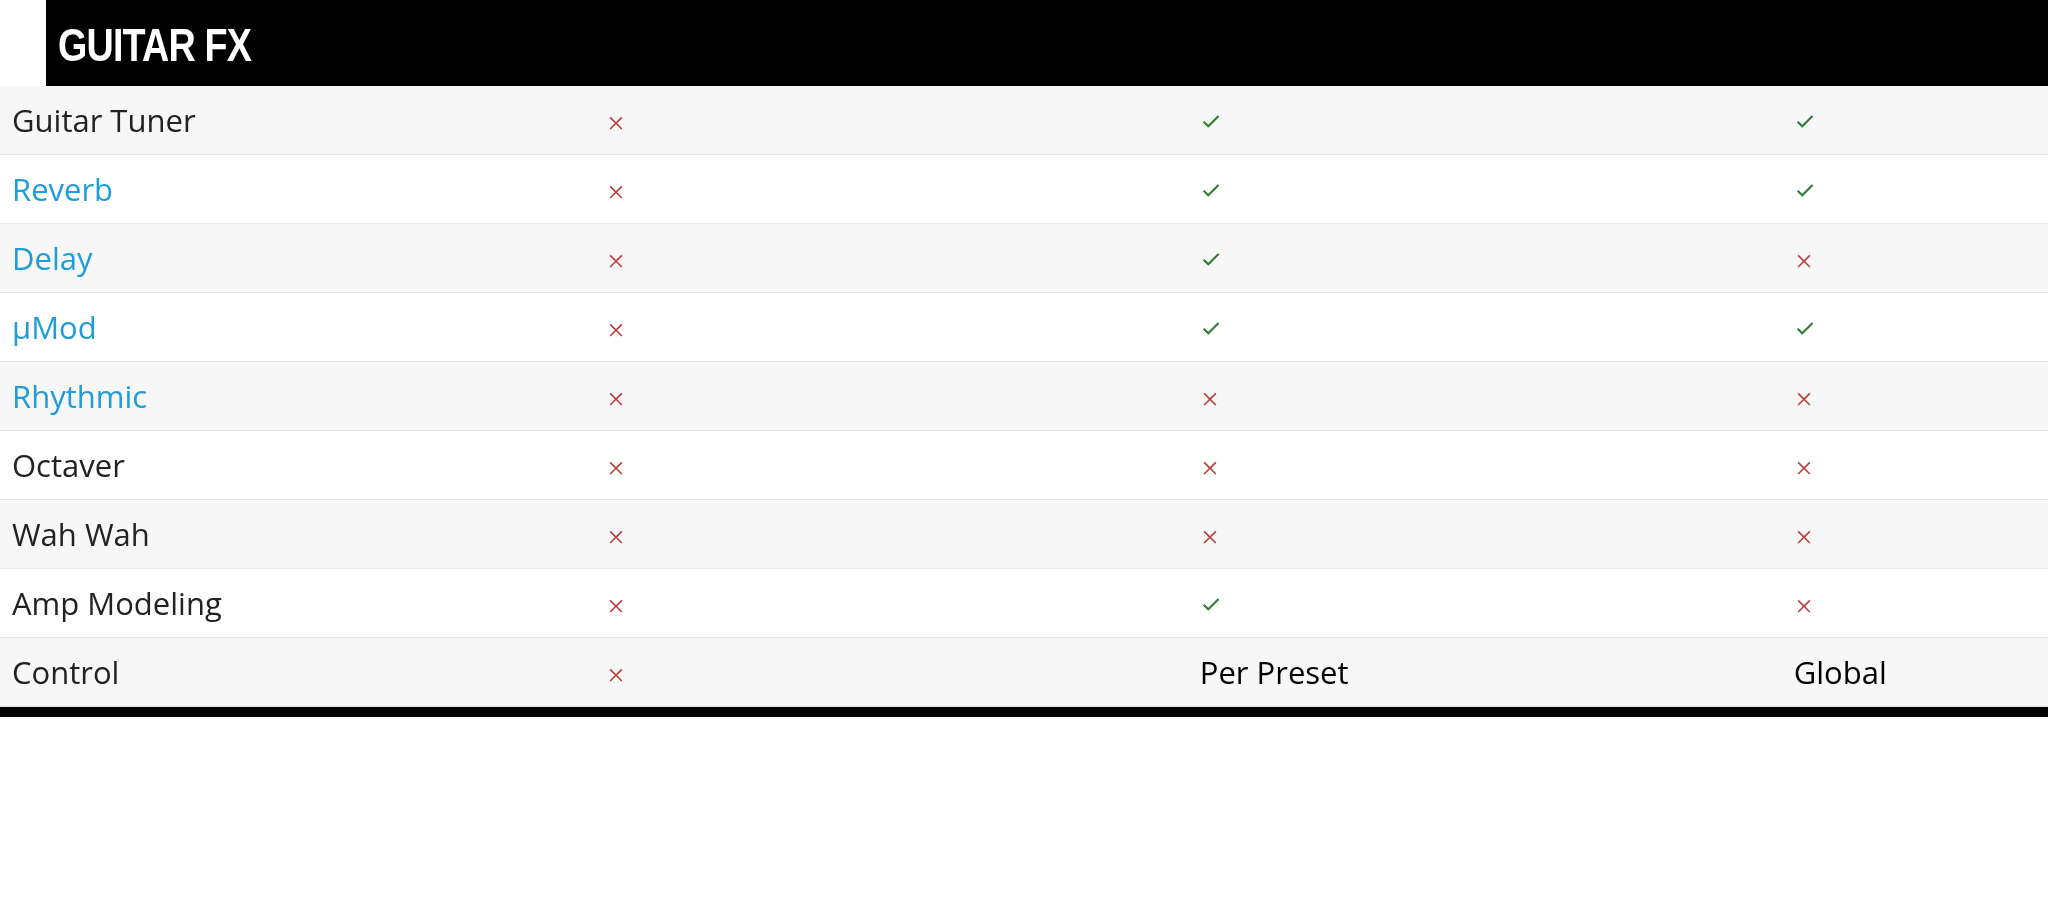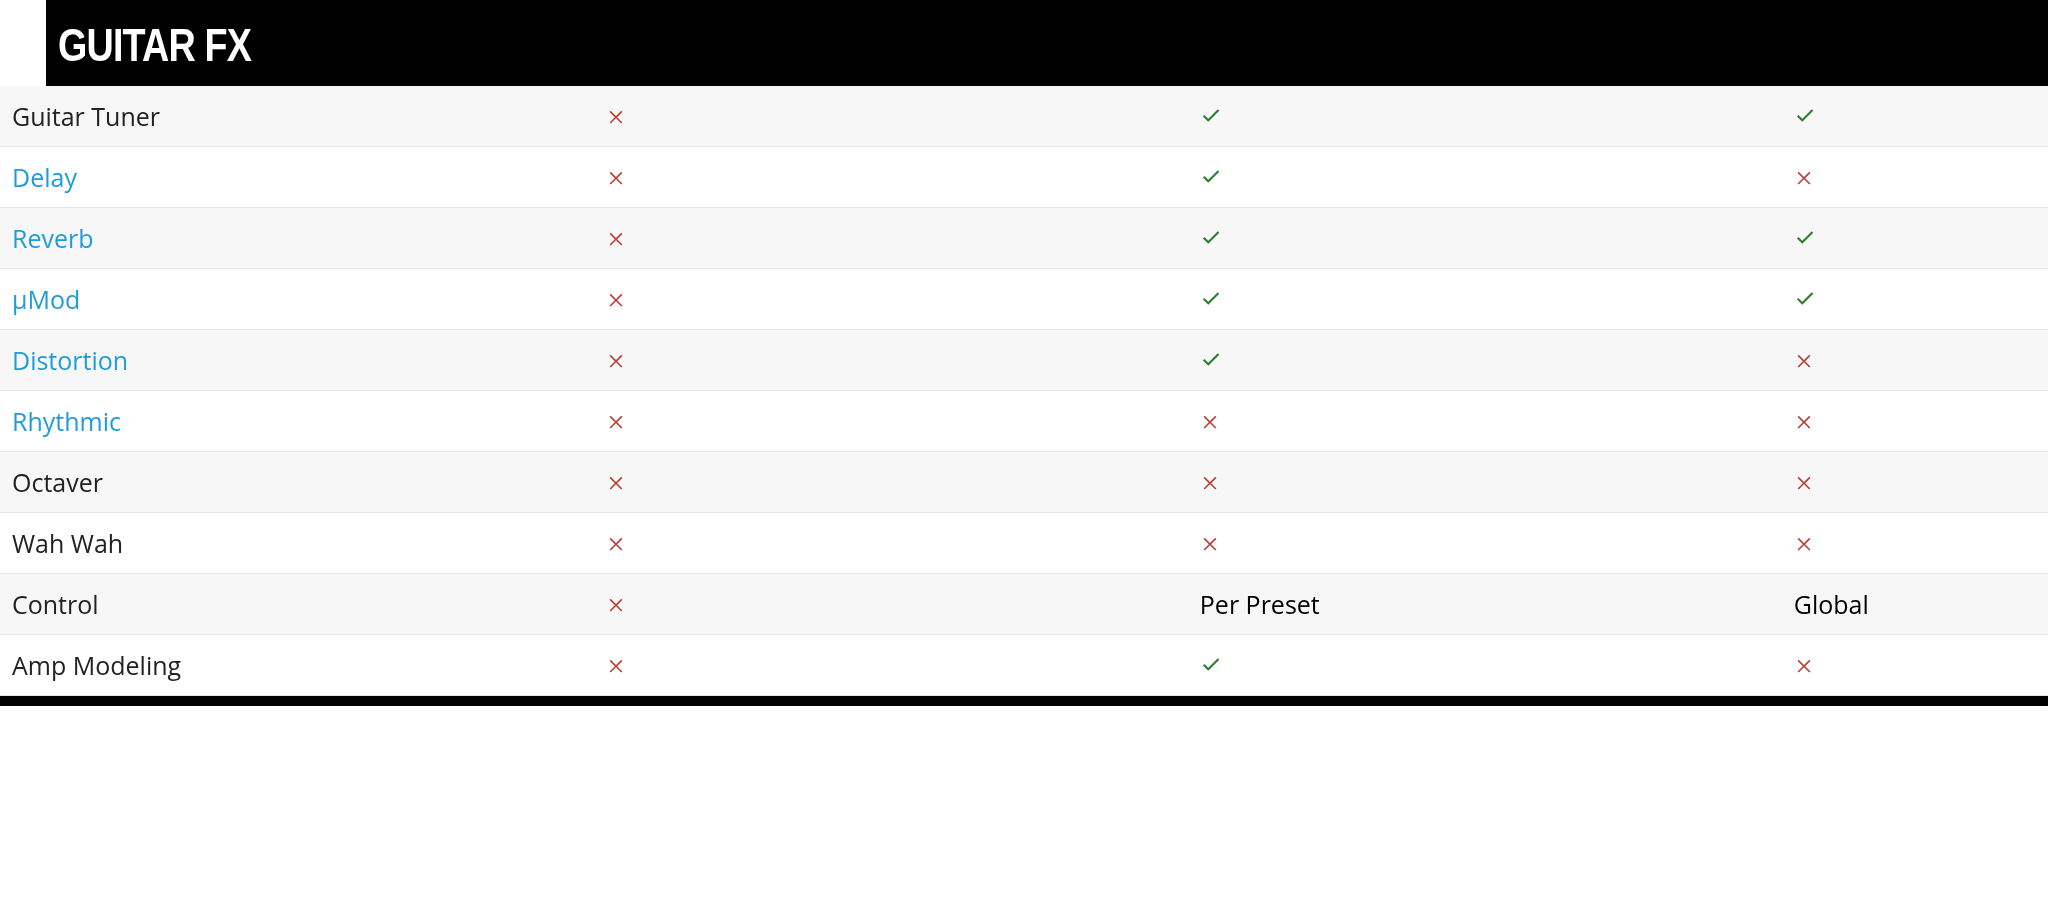--- a/index.html
+++ b/index.html
@@ -20,21 +20,21 @@
       font-size: 46px;
       letter-spacing: -1px;
       font-stretch: condensed;
       transform: scaleX(0.82);
       transform-origin: left center;
       text-transform: uppercase;
     }
     table {
       width: 100%;
       border-collapse: collapse;
-      font-size: 25px;
+      font-size: 31px;
     }
     tr { border-bottom: 1px solid #e6e6e6; }
     tr:nth-child(odd)  { background: #f7f7f7; }
     tr:nth-child(even) { background: #ffffff; }
     td { padding: 13px 12px 13px 12px; vertical-align: middle; }
     td.col-label { width: 29%; color: #222; }
     td.col-label a { color: #1E9DD8; text-decoration: none; cursor: pointer; }
     td.col-c1 { width: 29%; text-align: left; }
     td.col-c2 { width: 29%; text-align: left; }
     td.col-c3 { width: 13%; text-align: left; }
@@ -57,65 +57,53 @@
               <path fill="#B7403A" d="M18.3 5.71 12 12.01l-6.3-6.3L4.29 7.12l6.3 6.3-6.3 6.29 1.41 1.42 6.3-6.3 6.3 6.3 1.41-1.42-6.3-6.29 6.3-6.3z"></path>
             </svg></span></td>
         <td class="col-c2"><span class="icon-check"><svg viewBox="0 0 24 24" width="22" height="22">
               <path fill="#2E7D32" d="M9 16.2 4.8 12l-1.6 1.6L9 19.4 21 7.4 19.4 5.8z"></path>
             </svg></span></td>
         <td class="col-c3"><span class="icon-check"><svg viewBox="0 0 24 24" width="22" height="22">
               <path fill="#2E7D32" d="M9 16.2 4.8 12l-1.6 1.6L9 19.4 21 7.4 19.4 5.8z"></path>
             </svg></span></td>
       </tr>
       <tr>
+        <td class="col-label"><a>Reverb</a></td>
+        <td class="col-c1"><span class="icon-cross"><svg viewBox="0 0 24 24" width="20" height="20">
+              <path fill="#B7403A" d="M18.3 5.71 12 12.01l-6.3-6.3L4.29 7.12l6.3 6.3-6.3 6.29 1.41 1.42 6.3-6.3 6.3 6.3 1.41-1.42-6.3-6.29 6.3-6.3z"></path>
+            </svg></span></td>
+        <td class="col-c2"><span class="icon-check"><svg viewBox="0 0 24 24" width="22" height="22">
+              <path fill="#2E7D32" d="M9 16.2 4.8 12l-1.6 1.6L9 19.4 21 7.4 19.4 5.8z"></path>
+            </svg></span></td>
+        <td class="col-c3"><span class="icon-check"><svg viewBox="0 0 24 24" width="22" height="22">
+              <path fill="#2E7D32" d="M9 16.2 4.8 12l-1.6 1.6L9 19.4 21 7.4 19.4 5.8z"></path>
+            </svg></span></td>
+      </tr>
+      <tr>
         <td class="col-label"><a>Delay</a></td>
         <td class="col-c1"><span class="icon-cross"><svg viewBox="0 0 24 24" width="20" height="20">
               <path fill="#B7403A" d="M18.3 5.71 12 12.01l-6.3-6.3L4.29 7.12l6.3 6.3-6.3 6.29 1.41 1.42 6.3-6.3 6.3 6.3 1.41-1.42-6.3-6.29 6.3-6.3z"></path>
             </svg></span></td>
         <td class="col-c2"><span class="icon-check"><svg viewBox="0 0 24 24" width="22" height="22">
               <path fill="#2E7D32" d="M9 16.2 4.8 12l-1.6 1.6L9 19.4 21 7.4 19.4 5.8z"></path>
             </svg></span></td>
         <td class="col-c3"><span class="icon-cross"><svg viewBox="0 0 24 24" width="20" height="20">
               <path fill="#B7403A" d="M18.3 5.71 12 12.01l-6.3-6.3L4.29 7.12l6.3 6.3-6.3 6.29 1.41 1.42 6.3-6.3 6.3 6.3 1.41-1.42-6.3-6.29 6.3-6.3z"></path>
             </svg></span></td>
       </tr>
       <tr>
-        <td class="col-label"><a>Reverb</a></td>
-        <td class="col-c1"><span class="icon-cross"><svg viewBox="0 0 24 24" width="20" height="20">
-              <path fill="#B7403A" d="M18.3 5.71 12 12.01l-6.3-6.3L4.29 7.12l6.3 6.3-6.3 6.29 1.41 1.42 6.3-6.3 6.3 6.3 1.41-1.42-6.3-6.29 6.3-6.3z"></path>
-            </svg></span></td>
-        <td class="col-c2"><span class="icon-check"><svg viewBox="0 0 24 24" width="22" height="22">
-              <path fill="#2E7D32" d="M9 16.2 4.8 12l-1.6 1.6L9 19.4 21 7.4 19.4 5.8z"></path>
-            </svg></span></td>
-        <td class="col-c3"><span class="icon-check"><svg viewBox="0 0 24 24" width="22" height="22">
-              <path fill="#2E7D32" d="M9 16.2 4.8 12l-1.6 1.6L9 19.4 21 7.4 19.4 5.8z"></path>
-            </svg></span></td>
-      </tr>
-      <tr>
         <td class="col-label"><a>µMod</a></td>
         <td class="col-c1"><span class="icon-cross"><svg viewBox="0 0 24 24" width="20" height="20">
               <path fill="#B7403A" d="M18.3 5.71 12 12.01l-6.3-6.3L4.29 7.12l6.3 6.3-6.3 6.29 1.41 1.42 6.3-6.3 6.3 6.3 1.41-1.42-6.3-6.29 6.3-6.3z"></path>
             </svg></span></td>
         <td class="col-c2"><span class="icon-check"><svg viewBox="0 0 24 24" width="22" height="22">
               <path fill="#2E7D32" d="M9 16.2 4.8 12l-1.6 1.6L9 19.4 21 7.4 19.4 5.8z"></path>
             </svg></span></td>
         <td class="col-c3"><span class="icon-check"><svg viewBox="0 0 24 24" width="22" height="22">
               <path fill="#2E7D32" d="M9 16.2 4.8 12l-1.6 1.6L9 19.4 21 7.4 19.4 5.8z"></path>
-            </svg></span></td>
-      </tr>
-      <tr>
-        <td class="col-label"><a>Distortion</a></td>
-        <td class="col-c1"><span class="icon-cross"><svg viewBox="0 0 24 24" width="20" height="20">
-              <path fill="#B7403A" d="M18.3 5.71 12 12.01l-6.3-6.3L4.29 7.12l6.3 6.3-6.3 6.29 1.41 1.42 6.3-6.3 6.3 6.3 1.41-1.42-6.3-6.29 6.3-6.3z"></path>
-            </svg></span></td>
-        <td class="col-c2"><span class="icon-check"><svg viewBox="0 0 24 24" width="22" height="22">
-              <path fill="#2E7D32" d="M9 16.2 4.8 12l-1.6 1.6L9 19.4 21 7.4 19.4 5.8z"></path>
-            </svg></span></td>
-        <td class="col-c3"><span class="icon-cross"><svg viewBox="0 0 24 24" width="20" height="20">
-              <path fill="#B7403A" d="M18.3 5.71 12 12.01l-6.3-6.3L4.29 7.12l6.3 6.3-6.3 6.29 1.41 1.42 6.3-6.3 6.3 6.3 1.41-1.42-6.3-6.29 6.3-6.3z"></path>
             </svg></span></td>
       </tr>
       <tr>
         <td class="col-label"><a>Rhythmic</a></td>
         <td class="col-c1"><span class="icon-cross"><svg viewBox="0 0 24 24" width="20" height="20">
               <path fill="#B7403A" d="M18.3 5.71 12 12.01l-6.3-6.3L4.29 7.12l6.3 6.3-6.3 6.29 1.41 1.42 6.3-6.3 6.3 6.3 1.41-1.42-6.3-6.29 6.3-6.3z"></path>
             </svg></span></td>
         <td class="col-c2"><span class="icon-cross"><svg viewBox="0 0 24 24" width="20" height="20">
               <path fill="#B7403A" d="M18.3 5.71 12 12.01l-6.3-6.3L4.29 7.12l6.3 6.3-6.3 6.29 1.41 1.42 6.3-6.3 6.3 6.3 1.41-1.42-6.3-6.29 6.3-6.3z"></path>
             </svg></span></td>
@@ -141,35 +129,35 @@
               <path fill="#B7403A" d="M18.3 5.71 12 12.01l-6.3-6.3L4.29 7.12l6.3 6.3-6.3 6.29 1.41 1.42 6.3-6.3 6.3 6.3 1.41-1.42-6.3-6.29 6.3-6.3z"></path>
             </svg></span></td>
         <td class="col-c2"><span class="icon-cross"><svg viewBox="0 0 24 24" width="20" height="20">
               <path fill="#B7403A" d="M18.3 5.71 12 12.01l-6.3-6.3L4.29 7.12l6.3 6.3-6.3 6.29 1.41 1.42 6.3-6.3 6.3 6.3 1.41-1.42-6.3-6.29 6.3-6.3z"></path>
             </svg></span></td>
         <td class="col-c3"><span class="icon-cross"><svg viewBox="0 0 24 24" width="20" height="20">
               <path fill="#B7403A" d="M18.3 5.71 12 12.01l-6.3-6.3L4.29 7.12l6.3 6.3-6.3 6.29 1.41 1.42 6.3-6.3 6.3 6.3 1.41-1.42-6.3-6.29 6.3-6.3z"></path>
             </svg></span></td>
       </tr>
       <tr>
-        <td class="col-label"><span>Control</span></td>
-        <td class="col-c1"><span class="icon-cross"><svg viewBox="0 0 24 24" width="20" height="20">
-              <path fill="#B7403A" d="M18.3 5.71 12 12.01l-6.3-6.3L4.29 7.12l6.3 6.3-6.3 6.29 1.41 1.42 6.3-6.3 6.3 6.3 1.41-1.42-6.3-6.29 6.3-6.3z"></path>
-            </svg></span></td>
-        <td class="col-c2"><span>Per Preset</span></td>
-        <td class="col-c3"><span>Global</span></td>
-      </tr>
-      <tr>
         <td class="col-label"><span>Amp Modeling</span></td>
         <td class="col-c1"><span class="icon-cross"><svg viewBox="0 0 24 24" width="20" height="20">
               <path fill="#B7403A" d="M18.3 5.71 12 12.01l-6.3-6.3L4.29 7.12l6.3 6.3-6.3 6.29 1.41 1.42 6.3-6.3 6.3 6.3 1.41-1.42-6.3-6.29 6.3-6.3z"></path>
             </svg></span></td>
         <td class="col-c2"><span class="icon-check"><svg viewBox="0 0 24 24" width="22" height="22">
               <path fill="#2E7D32" d="M9 16.2 4.8 12l-1.6 1.6L9 19.4 21 7.4 19.4 5.8z"></path>
             </svg></span></td>
         <td class="col-c3"><span class="icon-cross"><svg viewBox="0 0 24 24" width="20" height="20">
               <path fill="#B7403A" d="M18.3 5.71 12 12.01l-6.3-6.3L4.29 7.12l6.3 6.3-6.3 6.29 1.41 1.42 6.3-6.3 6.3 6.3 1.41-1.42-6.3-6.29 6.3-6.3z"></path>
             </svg></span></td>
       </tr>
+      <tr>
+        <td class="col-label"><span>Control</span></td>
+        <td class="col-c1"><span class="icon-cross"><svg viewBox="0 0 24 24" width="20" height="20">
+              <path fill="#B7403A" d="M18.3 5.71 12 12.01l-6.3-6.3L4.29 7.12l6.3 6.3-6.3 6.29 1.41 1.42 6.3-6.3 6.3 6.3 1.41-1.42-6.3-6.29 6.3-6.3z"></path>
+            </svg></span></td>
+        <td class="col-c2"><span>Per Preset</span></td>
+        <td class="col-c3"><span>Global</span></td>
+      </tr>
     </tbody>
 </table>
 
 <div class="footer-bar"></div>
 
 </body></html>

